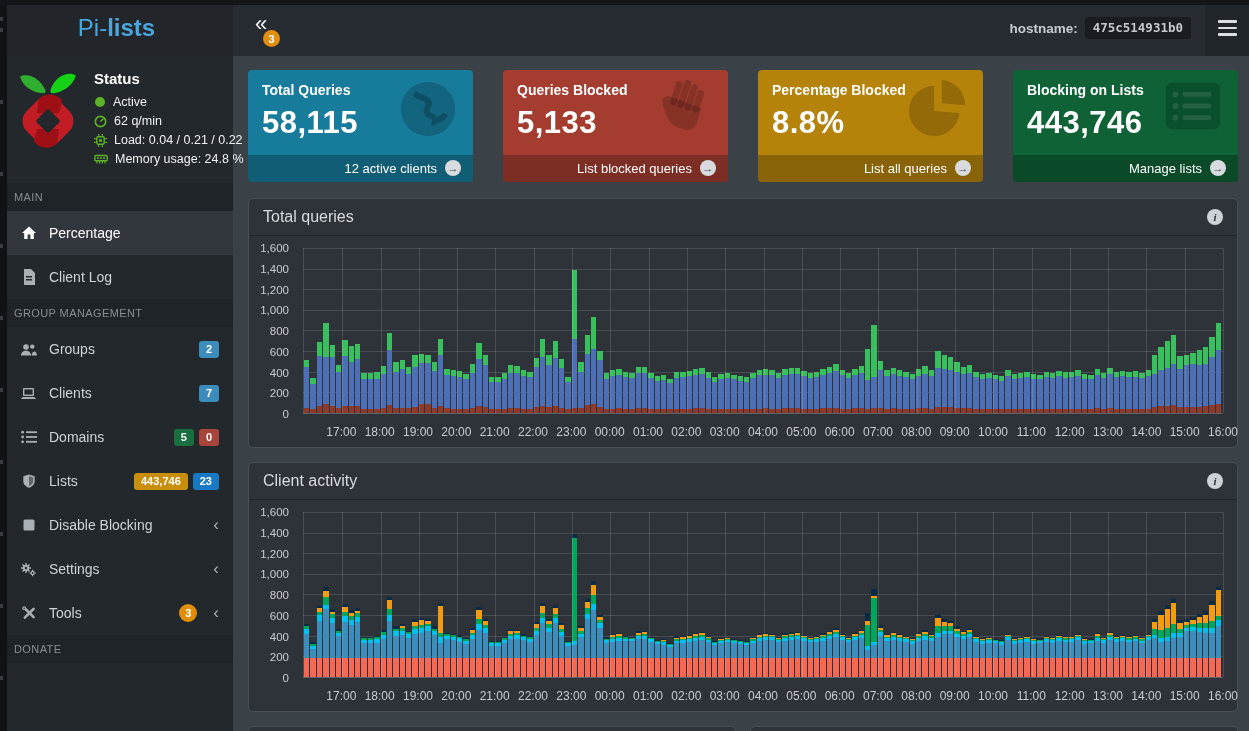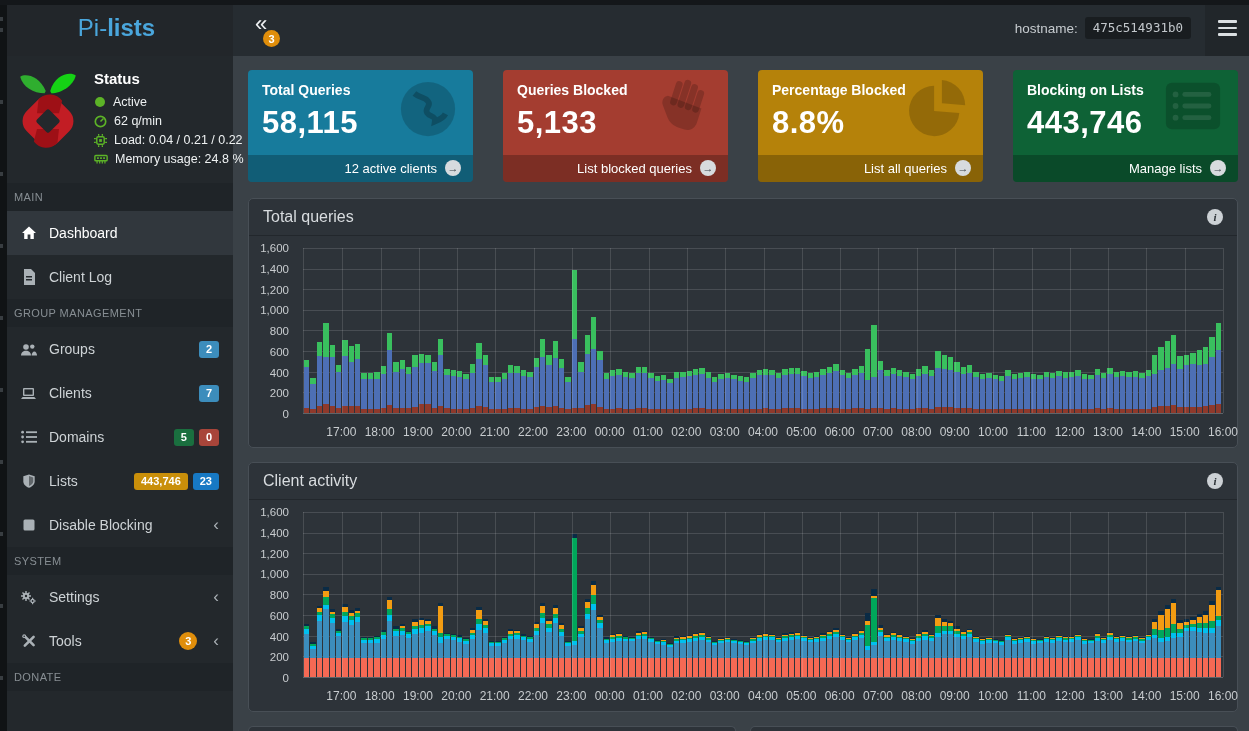--- a/index.html
+++ b/index.html
@@ -13,21 +13,21 @@
   .edge-top{position:absolute;top:0;left:0;right:0;height:5px;background:#14171a;z-index:61;}
 
   
   .topbar{position:absolute;top:0;left:0;right:0;height:56px;background:#262c31;z-index:40;display:flex;}
   .logo{width:233px;height:56px;background:#22262a;display:flex;align-items:center;justify-content:center;font-size:24px;color:#4aa6dc;}
   .logo b{font-weight:700;}
   .topbar-main{flex:1;display:flex;align-items:center;position:relative;}
   .collapse-btn{margin-left:22px;color:#eef1f3;font-size:22px;line-height:1;cursor:pointer;position:relative;top:-4px;}
   .collapse-badge{position:absolute;left:30px;top:30px;width:17px;height:17px;border-radius:50%;background:#e08e0b;color:#fff;font-size:11px;font-weight:700;display:flex;align-items:center;justify-content:center;}
   .topbar-right{display:flex;align-items:center;margin-left:auto;height:100%;}
-  .hostname-wrap{display:flex;align-items:center;gap:7px;font-size:13.5px;color:#c6cbcf;margin-right:14px;}
+  .hostname-wrap{display:flex;align-items:center;gap:7px;font-size:13.5px;color:#c6cbcf;margin-right:14px;font-weight:bold;}
   .hostname-chip{background:#191d20;border-radius:3px;padding:3px 8px 4px;font-family:"DejaVu Sans Mono","Liberation Mono",monospace;font-size:12.5px;color:#c3c8cc;}
   .burger{width:44px;height:100%;background:#21262a;display:flex;flex-direction:column;align-items:center;justify-content:center;gap:4px;cursor:pointer;}
   .burger i{display:block;width:19px;height:2.5px;background:#dbdfe2;border-radius:1px;}
 
   
   .sidebar{position:absolute;left:0;top:56px;bottom:0;width:233px;background:#23282c;z-index:30;}
   .status-box{display:flex;padding:14px 10px 12px 12px;gap:10px;}
   .status-text{font-size:12.5px;color:#eef1f2;}
   .status-text h3{font-size:15px;margin-bottom:8px;font-weight:700;color:#fff;}
   .status-row{display:flex;align-items:center;gap:7px;margin-bottom:5px;white-space:nowrap;}
@@ -155,21 +155,21 @@
     </div>
   </div>
 
   <div class="menu-header">MAIN</div>
   <div class="menu-item active">
     <span class="mi-icon">
         <svg width="16" height="16" viewBox="0 0 16 16" fill="currentColor">
           <path d="M8 1.5 15 8h-2.2v6h-3.4V9.6H6.6V14H3.2V8H1z"></path>
         </svg>
       </span>
-    <span class="mi-label">Dashboard</span>
+    <span class="mi-label">Percentage</span>
   </div>
   <div class="menu-item">
     <span class="mi-icon">
         <svg width="14" height="16" viewBox="0 0 14 16" fill="currentColor">
           <path d="M2 0h7l4 4v12H2z"></path>
           <path d="M4 7h6v1.4H4zM4 10h6v1.4H4z" fill="#23282c"></path>
         </svg>
       </span>
     <span class="mi-label">Client Log</span>
   </div>
@@ -236,21 +236,20 @@
   <div class="menu-item">
     <span class="mi-icon">
         <svg width="14" height="14" viewBox="0 0 14 14" fill="currentColor">
           <rect x="1.5" y="1.5" width="11" height="11" rx="1.5"></rect>
         </svg>
       </span>
     <span class="mi-label">Disable Blocking</span>
     <span class="chev">‹</span>
   </div>
 
-  <div class="menu-header">SYSTEM</div>
   <div class="menu-item">
     <span class="mi-icon">
         <svg width="17" height="15" viewBox="0 0 17 15" fill="currentColor">
           <circle cx="6" cy="6" r="3.2"></circle>
           <path d="M6 1v2M6 9v2M1 6h2M9 6h2M2.5 2.5l1.4 1.4M8.1 8.1l1.4 1.4M9.5 2.5 8.1 3.9M3.9 8.1 2.5 9.5" stroke="currentColor" stroke-width="1.4"></path>
           <circle cx="12.6" cy="11" r="2.2"></circle>
           <path d="M12.6 7.8v1.4M12.6 12.8v1.4M9.4 11h1.4M14.4 11h1.4" stroke="currentColor" stroke-width="1.2"></path>
           <circle cx="6" cy="6" r="1.2" fill="#23282c"></circle>
           <circle cx="12.6" cy="11" r=".9" fill="#23282c"></circle>
         </svg>

